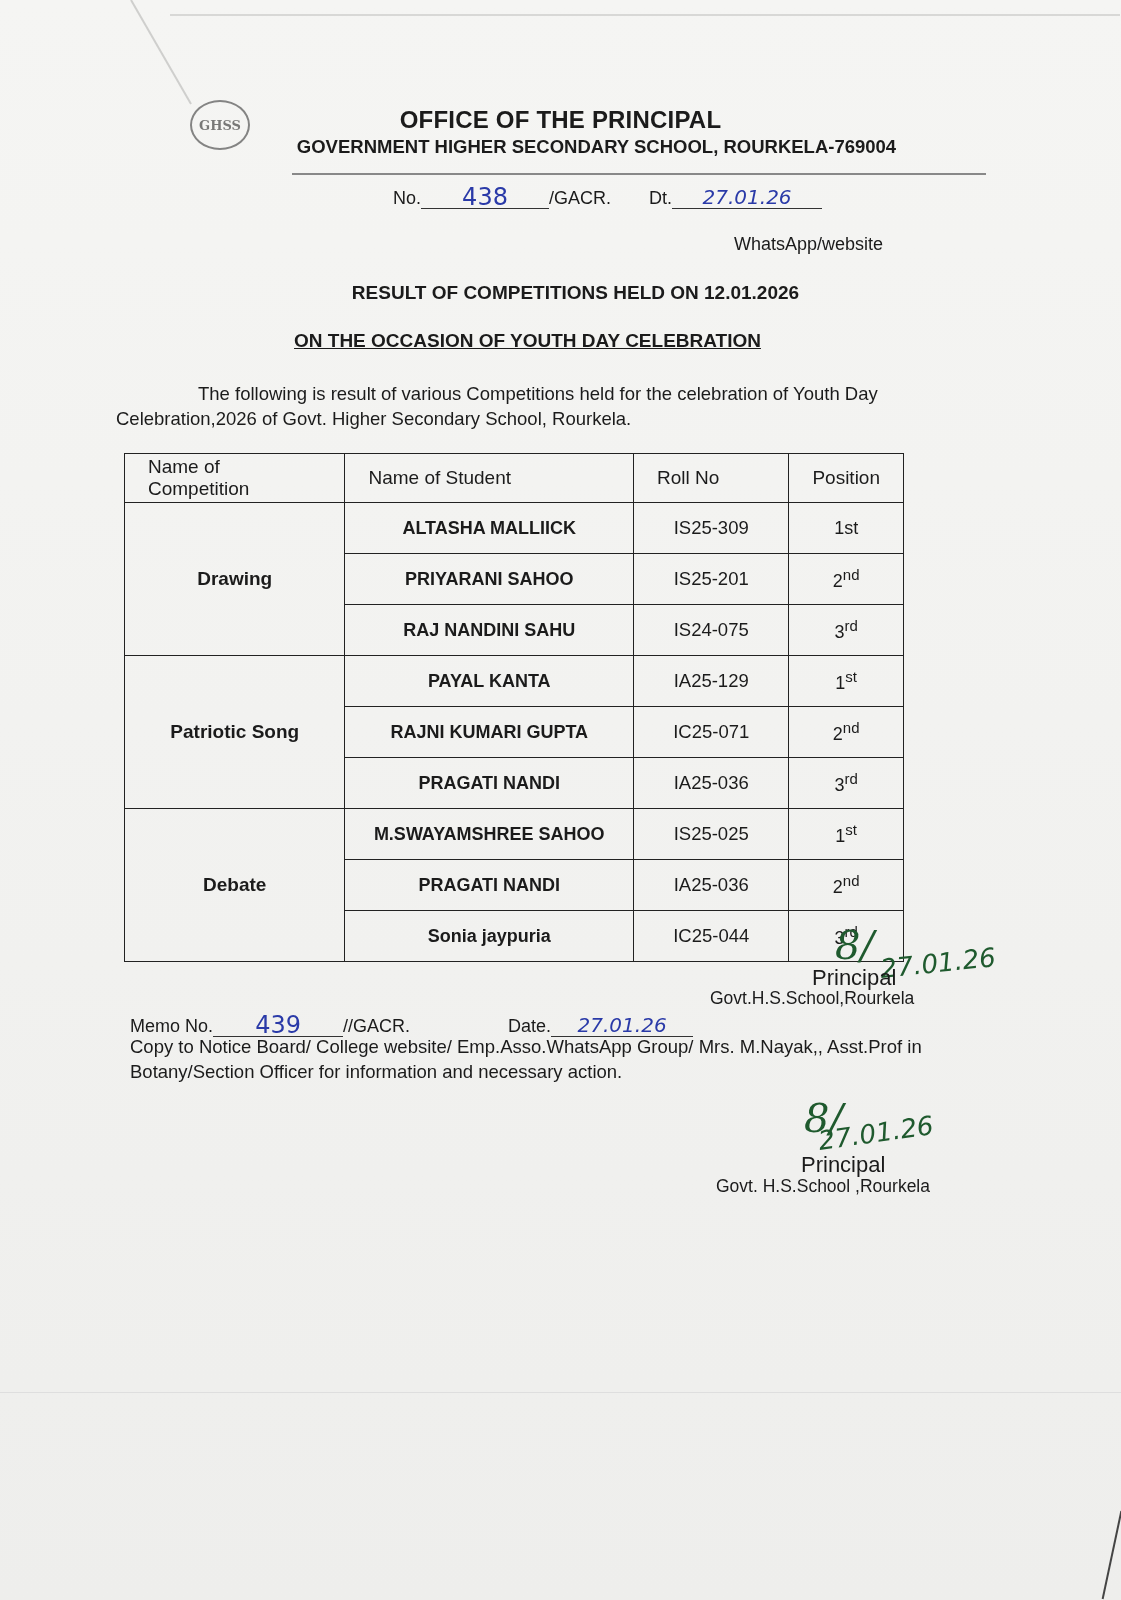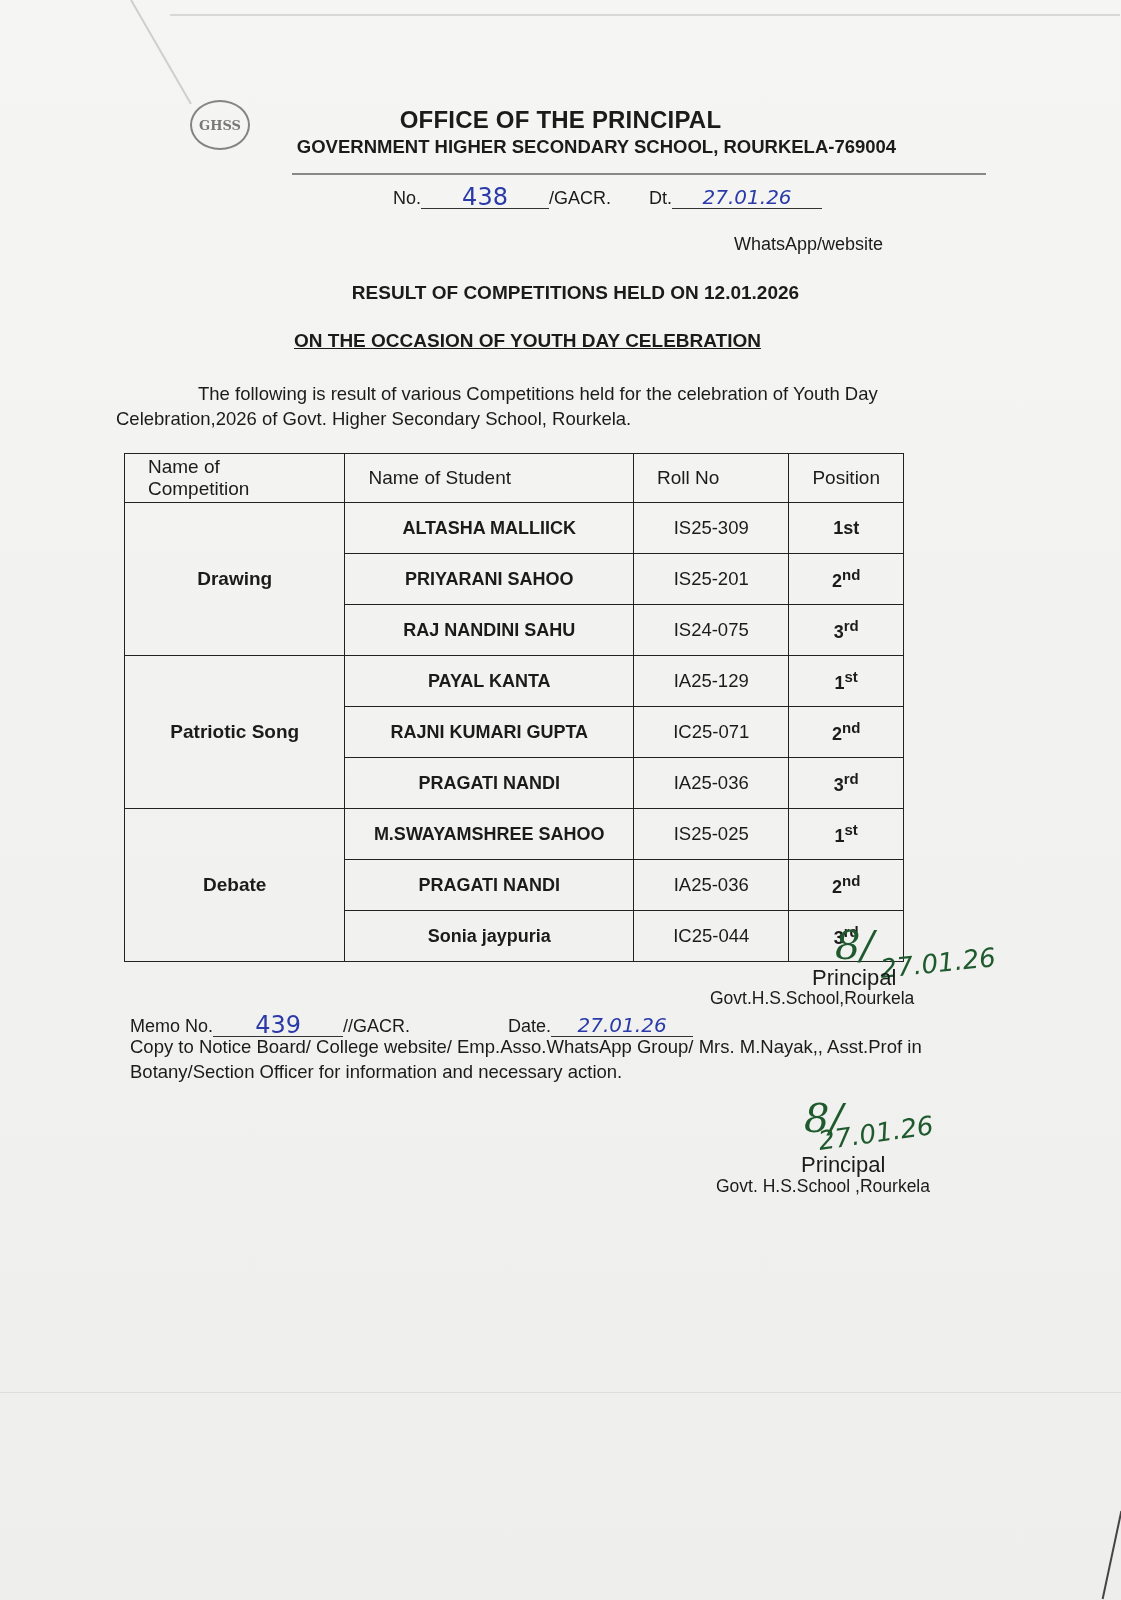--- a/index.html
+++ b/index.html
@@ -55,21 +55,21 @@
   table.results {
     position:absolute; left:124px; top:453px; width:780px;
     border-collapse:collapse; font-size:18px;
   }
   table.results th, table.results td { border:1.6px solid #222; }
   table.results th { font-weight:normal; text-align:left; padding:2px 23px; height:26px; font-size:19px; }
   table.results td { text-align:center; height:48px; }
   td.comp { font-weight:bold; font-size:19px; width:220px; }
   td.student { font-weight:bold; width:290px; }
   td.roll { width:155px; font-size:18.5px;margin-left:18px; }
-  td.pos { font-weight:bold; }
+  td.pos { font-weight:normal; }
   .pos sup { font-size:15px; }
   .sig-mark { font-family:"DejaVu Serif", serif; font-style:italic; color:#1f5a2e; font-size:40px; line-height:40px; }
   .sig-date { position:absolute; font-family:"DejaVu Sans", sans-serif; font-style:italic; color:#1f5a2e; font-size:26px; }
   .sign-title { position:absolute; font-size:22px; }
   .sign-org { position:absolute; font-size:17.5px; }
 
   .memo-line { position:absolute; left:130px; top:1014px; font-size:18px; display:flex; align-items:flex-end; }
   .copy-to { position:absolute; left:130px; top:1034px; width:880px; font-size:18.5px; line-height:25px; }
 </style>
 </head>

